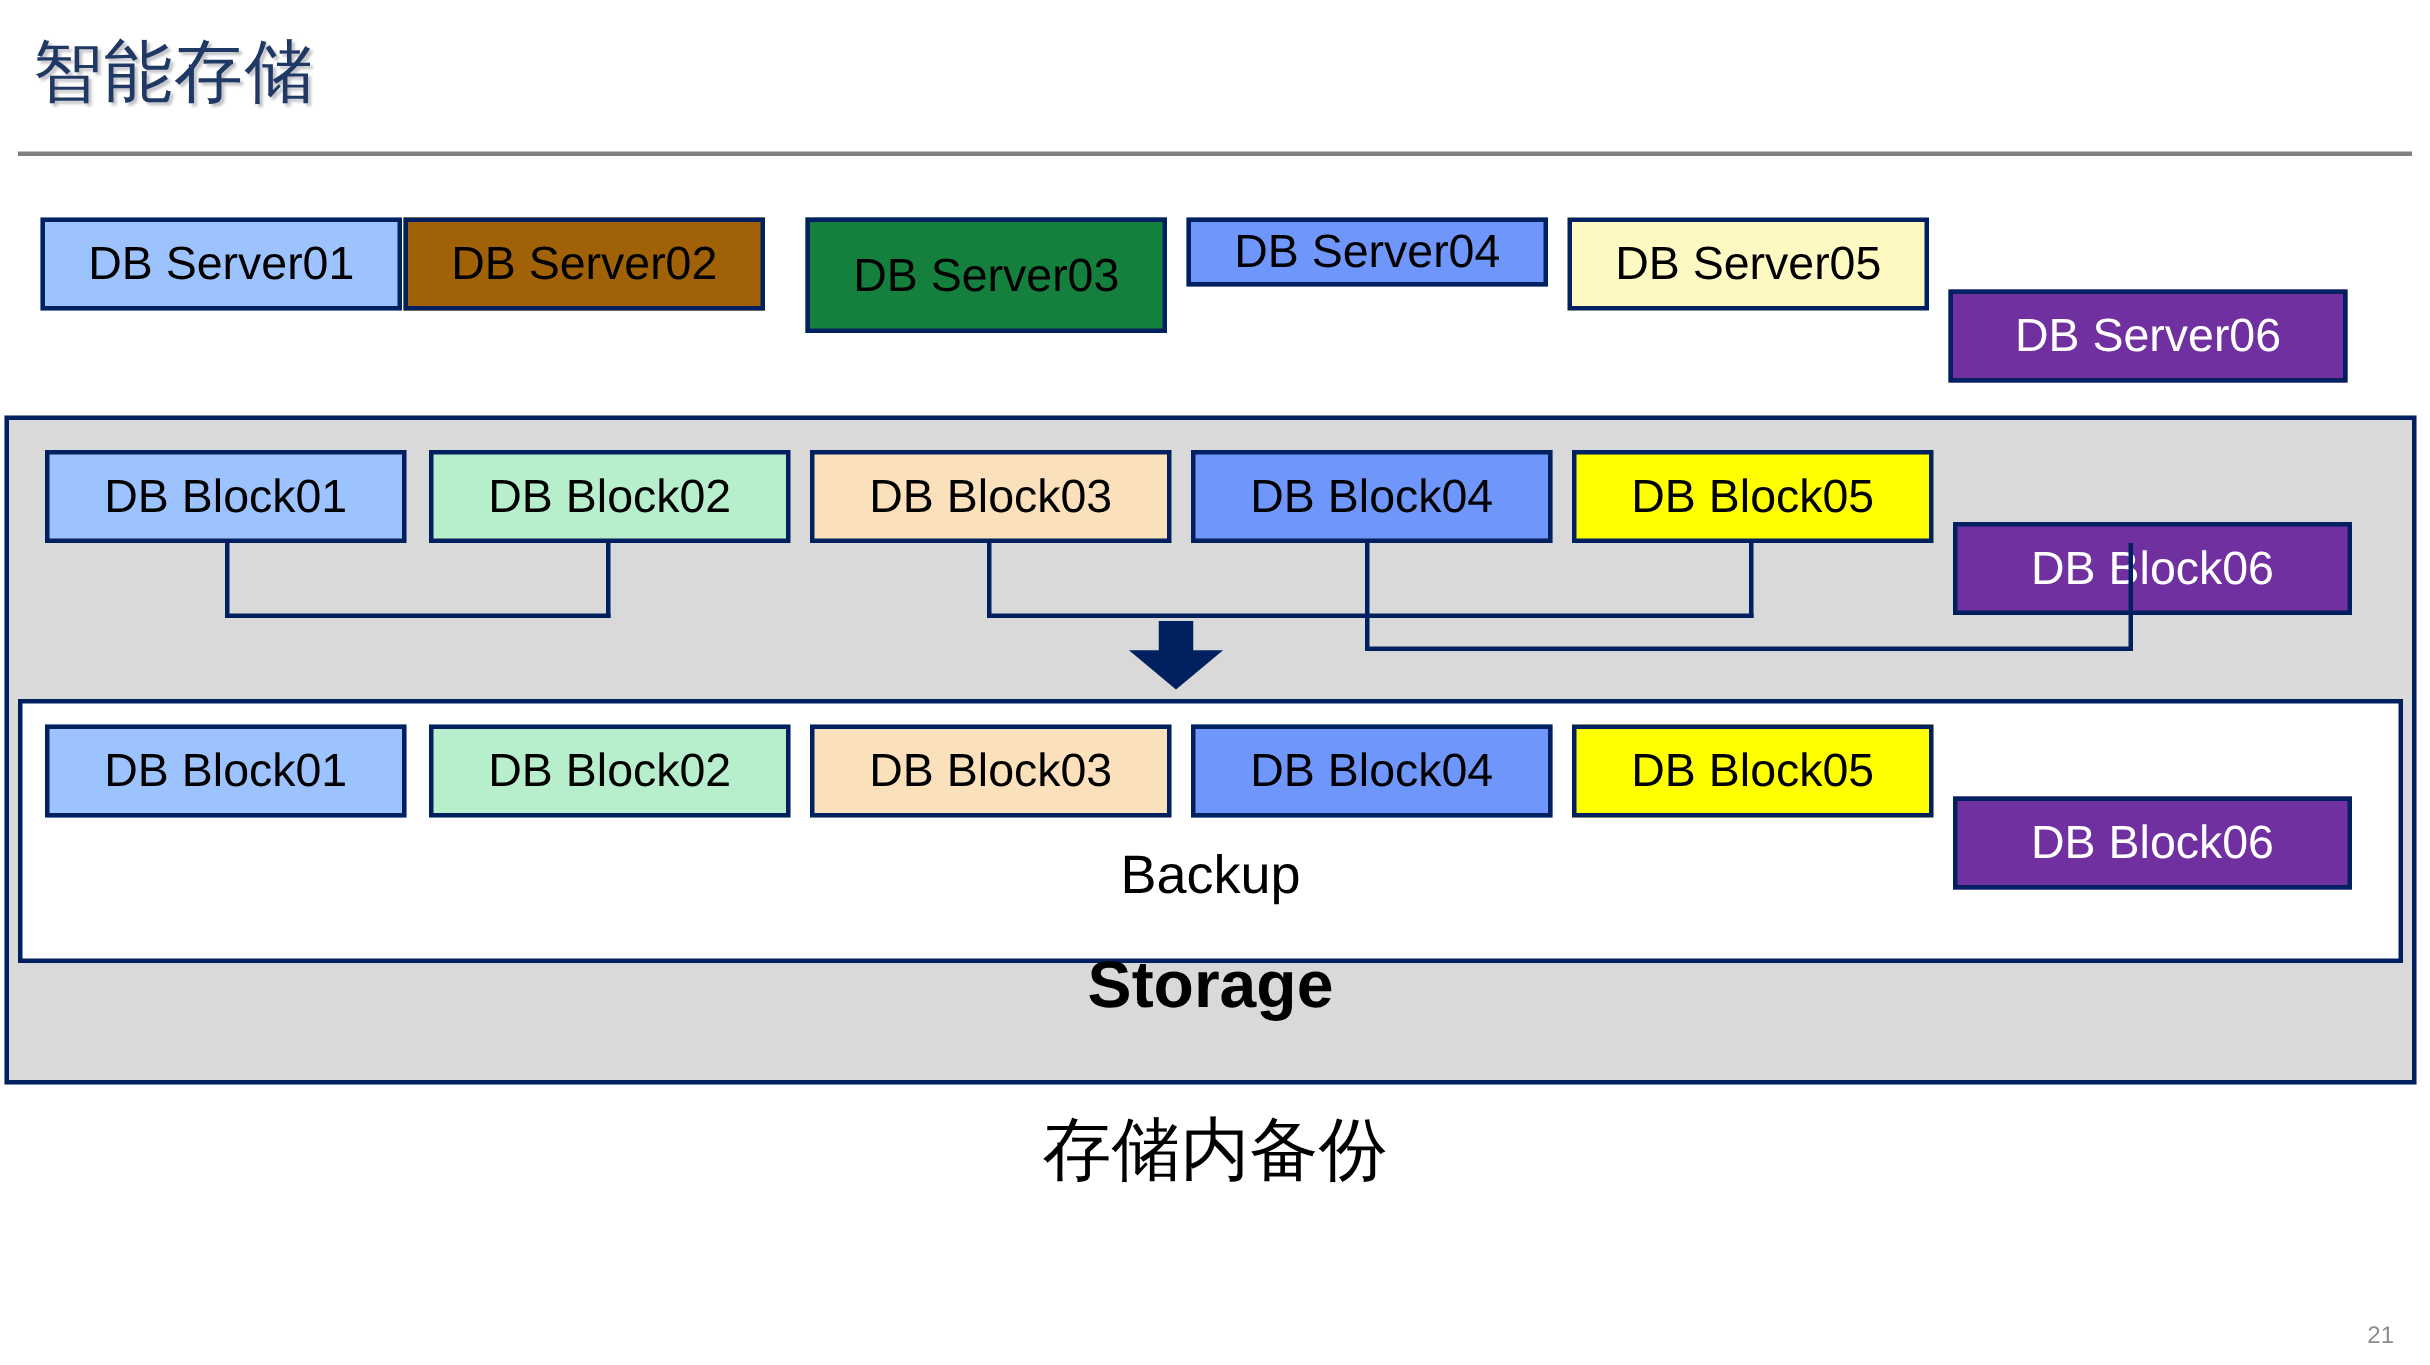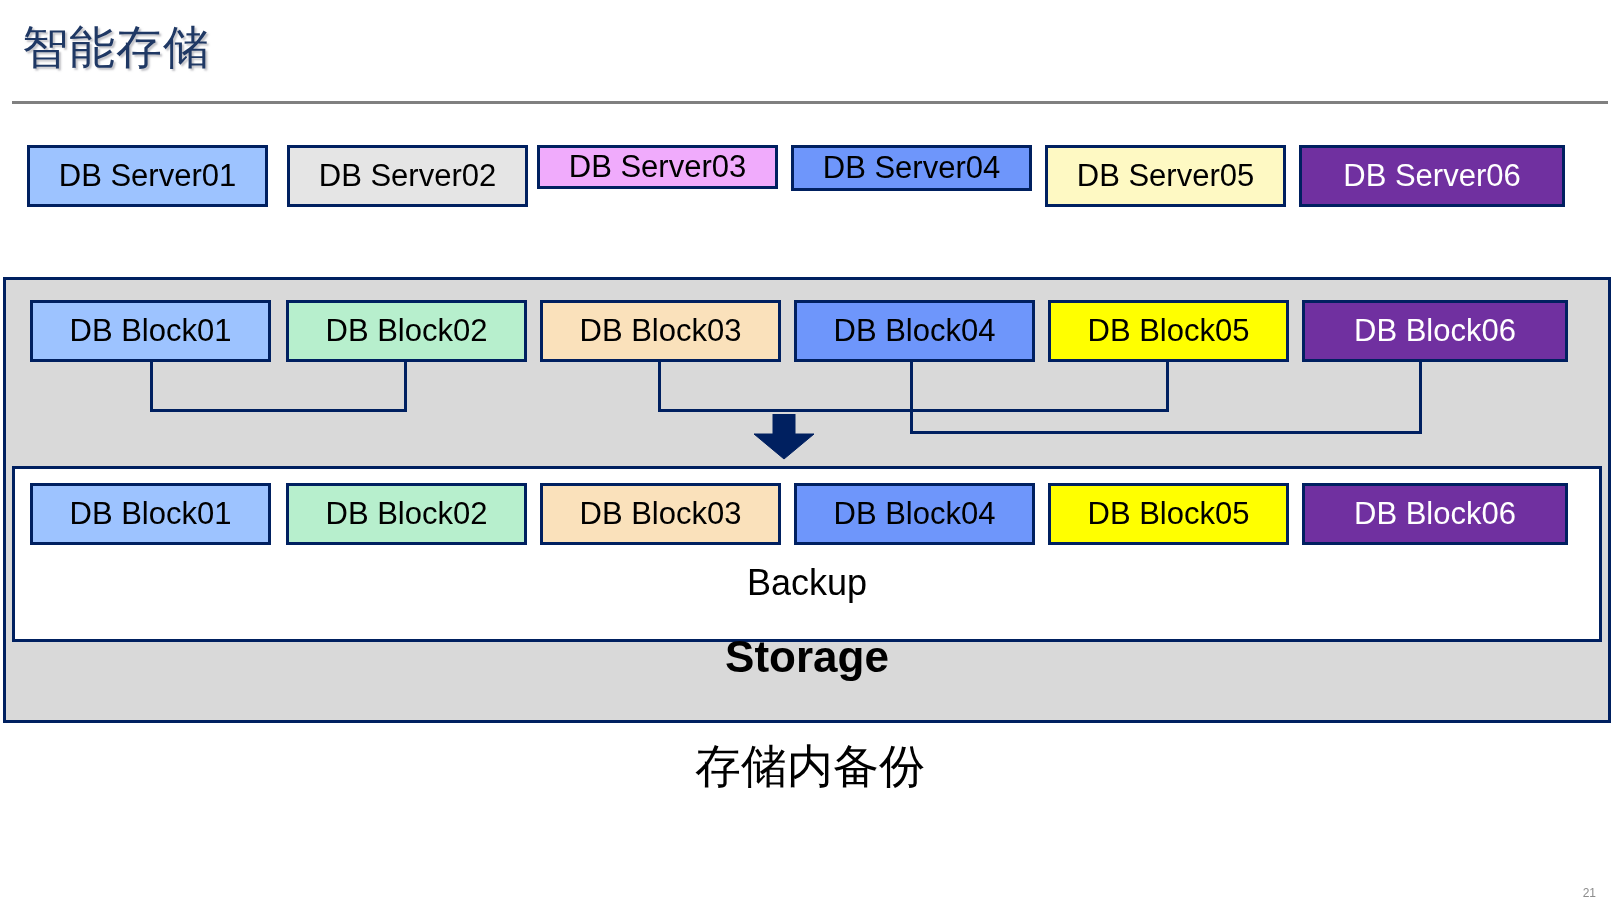--- a/index.html
+++ b/index.html
@@ -43,21 +43,21 @@
     position: absolute;
     box-sizing: border-box;
     border: 3px solid #002060;
     display: flex;
     align-items: center;
     justify-content: center;
     font-size: 31px;
     color: #000000;
     white-space: nowrap;
   }
-  .cbox.light  { color: #FFFFFF; }
+  .cbox.light  { color: #FFFFFF; margin-top: 48px; }
 
   
   #server-row { position: absolute; left: 0; top: 0; width: 1620px; height: 910px; }
 
   
   #storage-panel {
     position: absolute;
     left: 3px;
     top: 277px;
     width: 1608px;
@@ -124,34 +124,34 @@
     line-height: 62px;
     color: #000000;
   }
   #caption div { white-space: nowrap; }
 
   
   #page-number {
     position: absolute;
     right: 24px;
     bottom: 10px;
-    font-size: 12px;
+    font-size: 16px;
     color: #8C8C8C;
   }
 </style>
 </head>
 <body>
 
 <div id="slide-title">智能存储</div>
 <div id="title-rule"></div>
 
 <div id="server-row">
     <div class="cbox" style="left: 27px; top: 145px; width: 241px; height: 62px; background: rgb(157, 195, 255); color: rgb(0, 0, 0);">DB Server01</div>
-    <div class="cbox" style="left: 287px; top: 145px; width: 241px; height: 62px; background: #e5e5e5; color: rgb(0, 0, 0);">DB Server02</div>
-    <div class="cbox" style="left: 537px; top: 145px; width: 241px; height: 44px; background: #f0abfc; color: rgb(0, 0, 0);">DB Server03</div>
+    <div class="cbox" style="left: 269px; top: 145px; width: 241px; height: 62px; background: #a16207; color: rgb(0, 0, 0);">DB Server02</div>
+    <div class="cbox" style="left: 537px; top: 145px; width: 241px; height: 77px; background: #15803d; color: rgb(0, 0, 0);">DB Server03</div>
     <div class="cbox" style="left: 791px; top: 145px; width: 241px; height: 46px; background: rgb(110, 150, 251); color: rgb(0, 0, 0);">DB Server04</div>
     <div class="cbox" style="left: 1045px; top: 145px; width: 241px; height: 62px; background: #fef9c3; color: rgb(0, 0, 0);">DB Server05</div>
     <div class="cbox light" style="left: 1299px; top: 145px; width: 266px; height: 62px; background: rgb(112, 48, 160); color: rgb(255, 255, 255);">DB Server06</div>
   </div>
 
 <div id="storage-panel">
     <div class="cbox" style="left: 24px; top: 20px; width: 241px; height: 62px; background: rgb(157, 195, 255); color: rgb(0, 0, 0);">DB Block01</div>
     <div class="cbox" style="left: 280px; top: 20px; width: 241px; height: 62px; background: rgb(183, 239, 205); color: rgb(0, 0, 0);">DB Block02</div>
     <div class="cbox" style="left: 534px; top: 20px; width: 241px; height: 62px; background: rgb(250, 225, 187); color: rgb(0, 0, 0);">DB Block03</div>
     <div class="cbox" style="left: 788px; top: 20px; width: 241px; height: 62px; background: rgb(110, 150, 251); color: rgb(0, 0, 0);">DB Block04</div>

